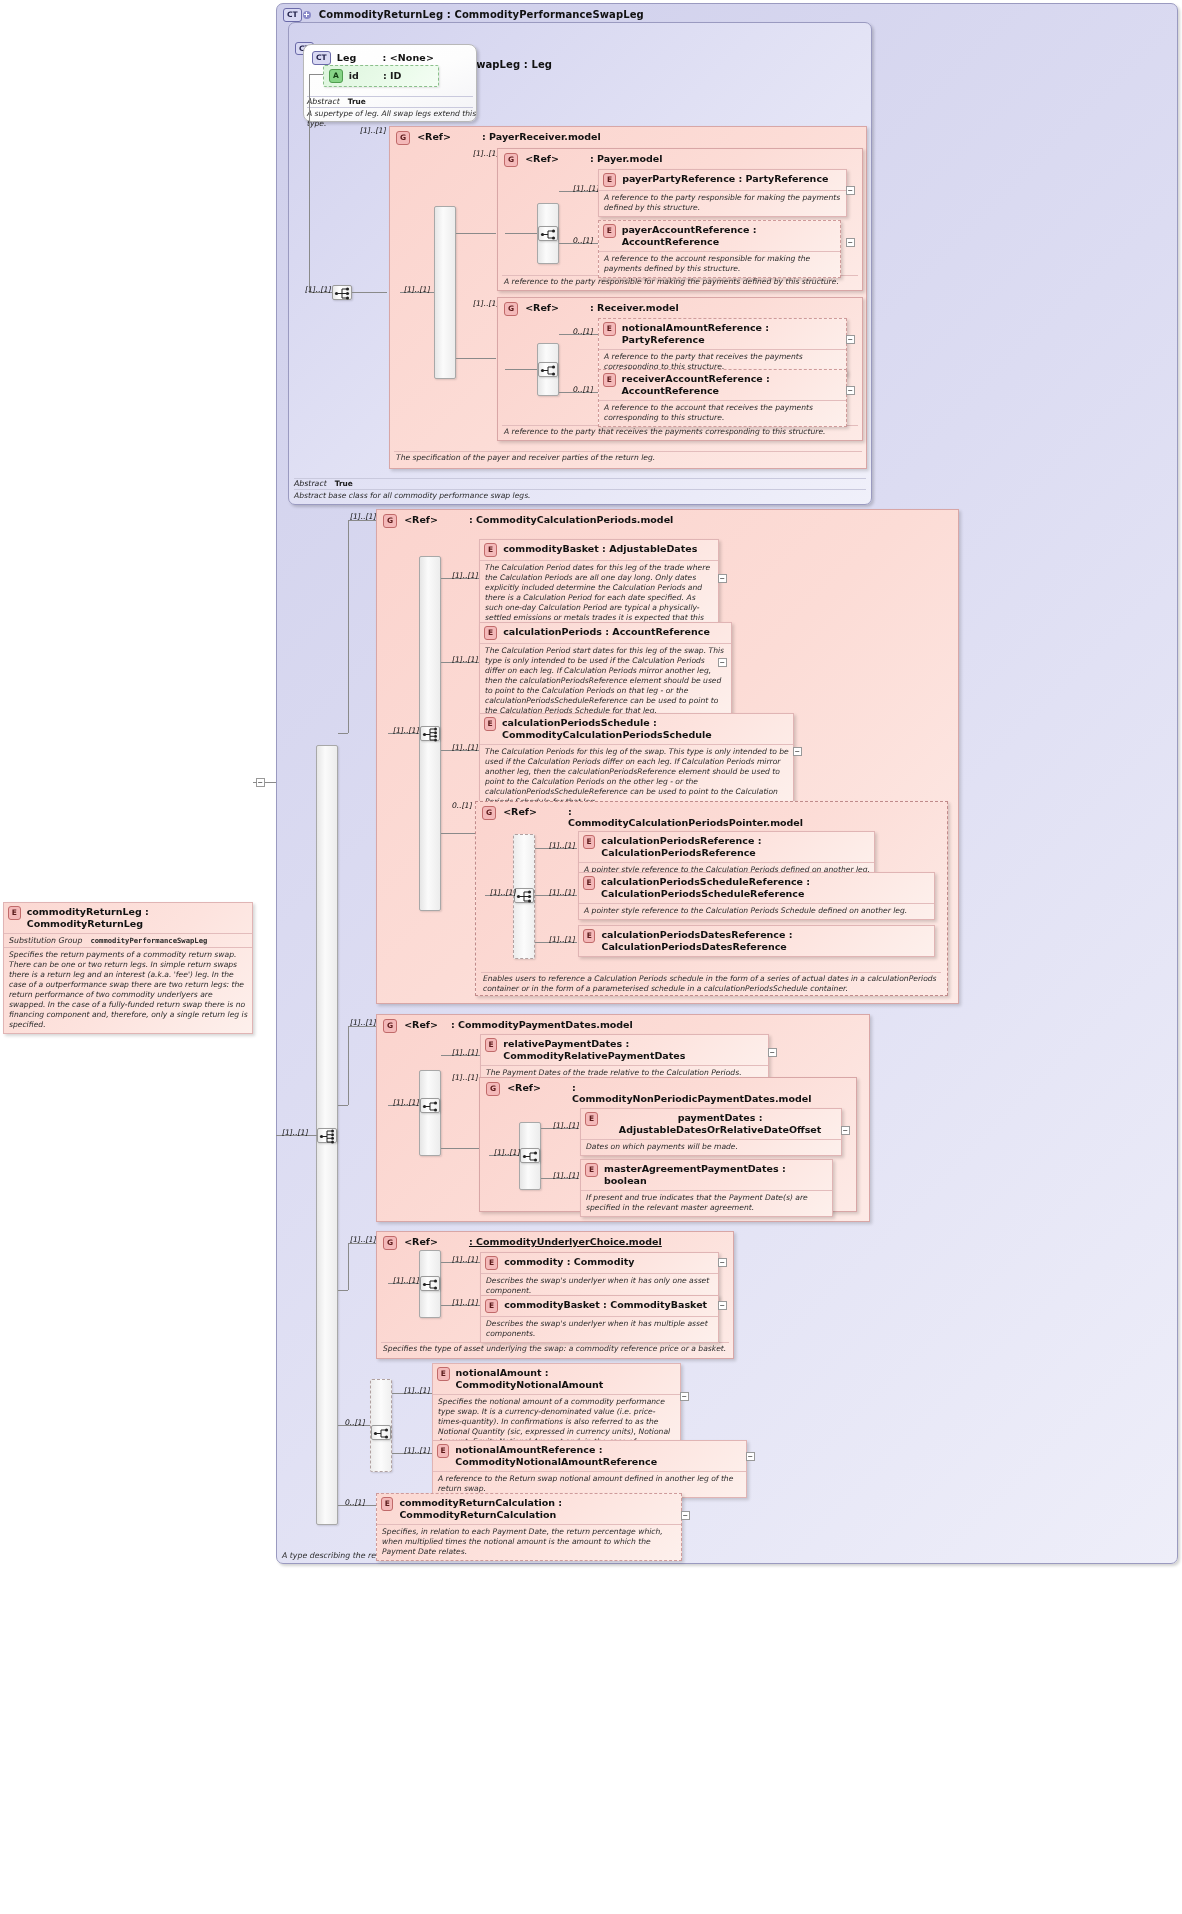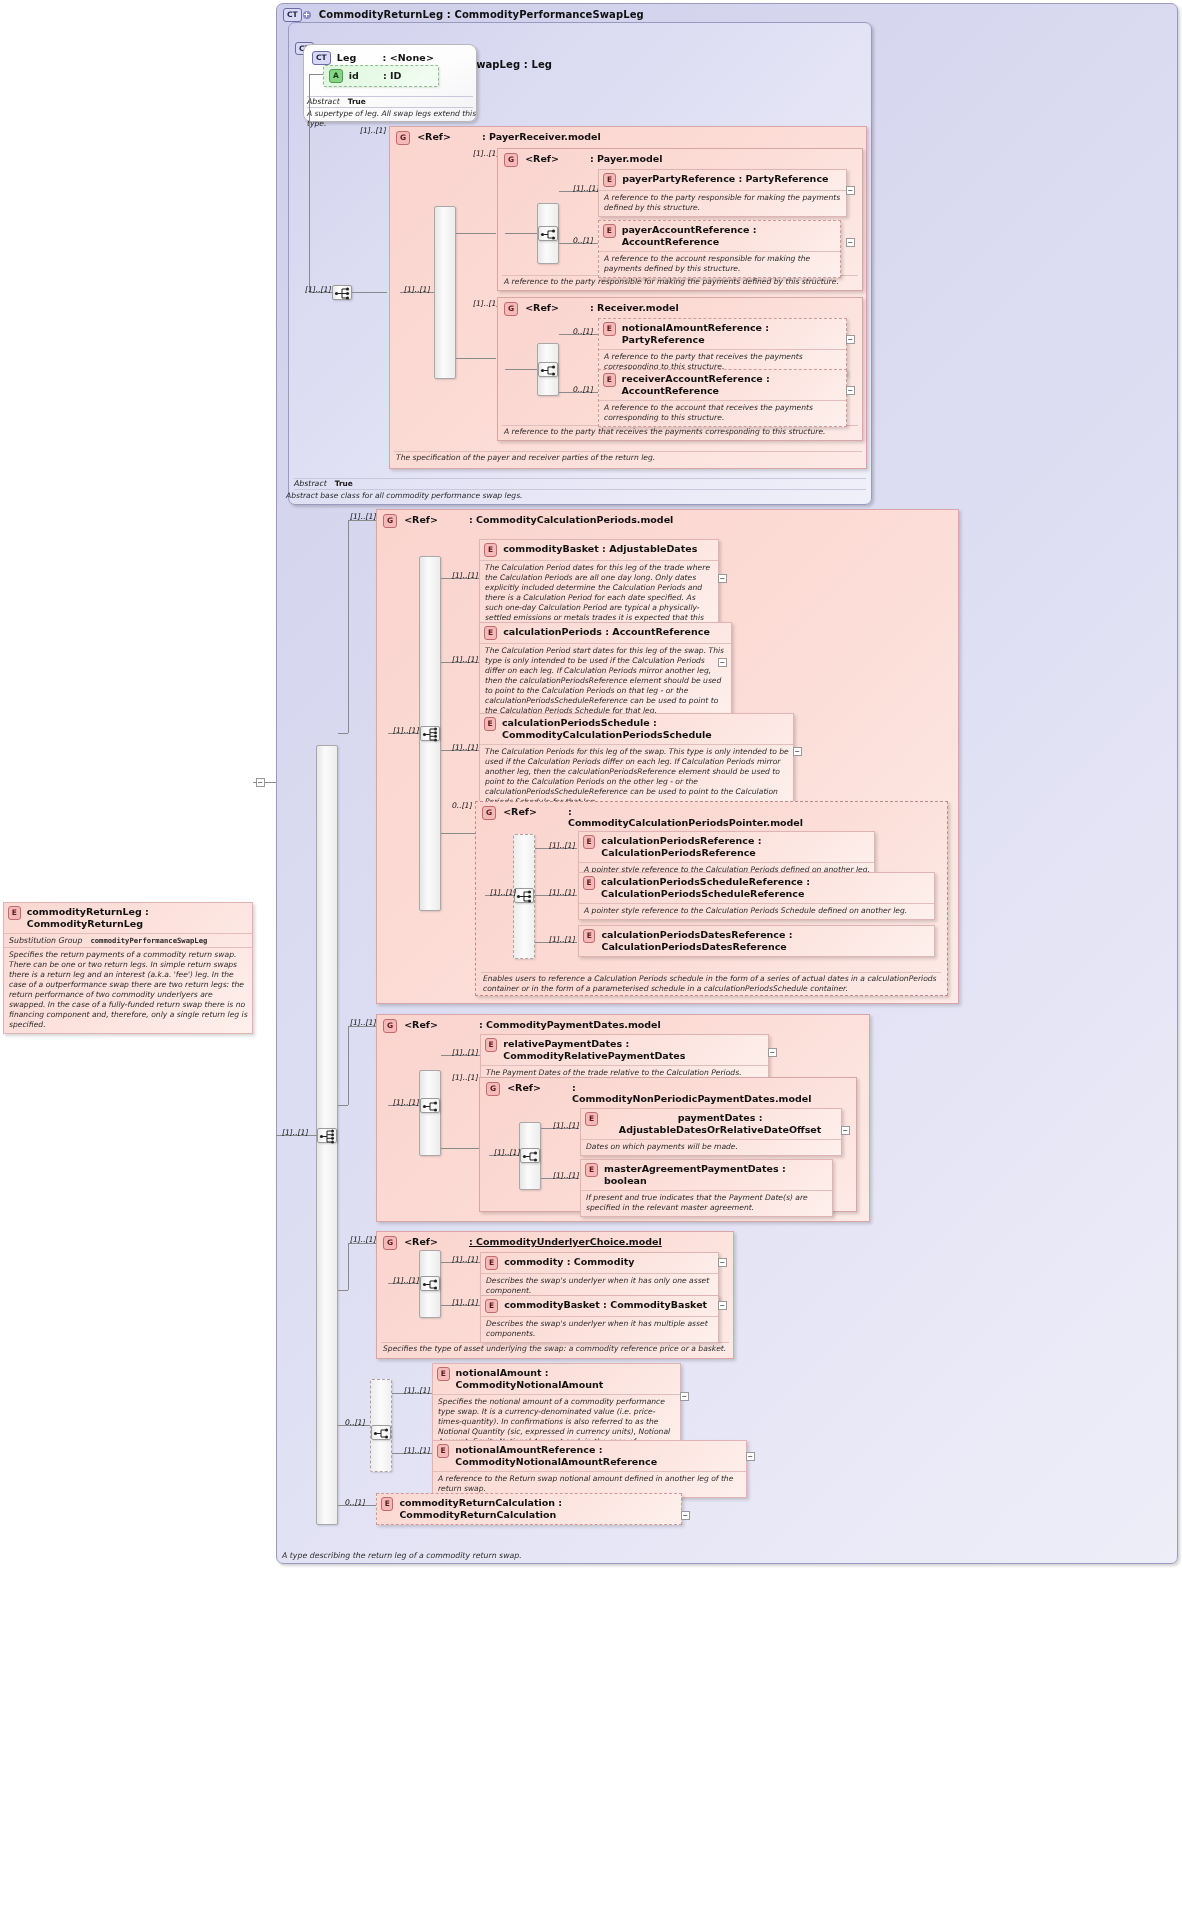--- a/index.html
+++ b/index.html
@@ -200,21 +200,21 @@
       <span class="plusdot" style="margin-left:-5px;"></span>
     <span style="margin-left:2px;margin-top:32px;">CommodityPerformanceSwapLeg : Leg</span>
   </div>
 </div>
 <div class="note-line" style="left:294px; top:478px; width:572px;"></div>
 <div class="kv" style="left:294px; top:479px;">
   <span class="lbl">Abstract</span>
   <span class="val">True</span>
 </div>
 <div class="note-line" style="left:294px; top:489px; width:572px;"></div>
-<div class="note" style="left:286px; top:491px; width:566px;">Abstract base class for all commodity performance swap legs.</div>
+<div class="note" style="left:294px; top:491px; width:566px;">Abstract base class for all commodity performance swap legs.</div>
 
 <div class="white-box" style="left:303px; top:44px; width:174px; height:78px;">
 </div>
 <div class="ct-hdr" style="position:absolute; left:306px; top:47px; font-size:9.5px;">
   <span class="badge badge-ct">CT</span>
   <span>Leg</span>
   <span style="margin-left:20px;">: &lt;None&gt;</span>
 </div>
 <div class="a-box" style="left:323px; top:65px; width:116px;">
   <span class="badge badge-a">A</span>
@@ -515,21 +515,21 @@
   <div class="e-hdr">
     <span class="badge badge-e">E</span>
     <span>calculationPeriodsDatesReference : CalculationPeriodsDatesReference</span>
   </div>
 </div>
 
 <div class="g-box" style="left:376px; top:1014px; width:494px; height:208px;">
   <div class="g-hdr">
     <span class="badge badge-g">G</span>
     <span>&lt;Ref&gt;</span>
-    <span class="gname" style="margin-left:32px;">: CommodityPaymentDates.model</span>
+    <span class="gname" style="margin-left:4px;">: CommodityPaymentDates.model</span>
   </div>
 </div>
 <div class="bar" style="left:419px; top:1070px; width:22px; height:86px;"></div>
 <div class="comp" style="left:420px; top:1098px; width:20px; height:15px;">
   <svg width="20" height="15" viewBox="0 0 20 15">
     <circle cx="3.5" cy="7.5" r="1.6" fill="#222"></circle>
       <line x1="5" y1="7.5" x2="9" y2="7.5" stroke="#222" stroke-width="1"></line>
     <line x1="9" y1="4" x2="9" y2="11" stroke="#222" stroke-width="1"></line>
     <line x1="9" y1="4" x2="13" y2="4" stroke="#222" stroke-width="1"></line>
     <line x1="9" y1="11" x2="13" y2="11" stroke="#222" stroke-width="1"></line>
@@ -676,14 +676,15 @@
   </div>
   <div class="e-desc">A reference to the Return swap notional amount defined in another leg of the return swap.</div>
 </div>
 <div class="tog" style="left:746px; top:1452px;">−</div>
 
 <div class="e-box dashed" style="left:376px; top:1493px; width:306px;">
   <div class="e-hdr">
     <span class="badge badge-e">E</span>
     <span>commodityReturnCalculation : CommodityReturnCalculation</span>
   </div>
+  <div class="e-desc">Specifies, in relation to each Payment Date, the return percentage which, when multiplied times the notional amount is the amount to which the Payment Date relates.</div>
 </div>
 <div class="tog" style="left:681px; top:1511px;">−</div>
 
 </body></html>

